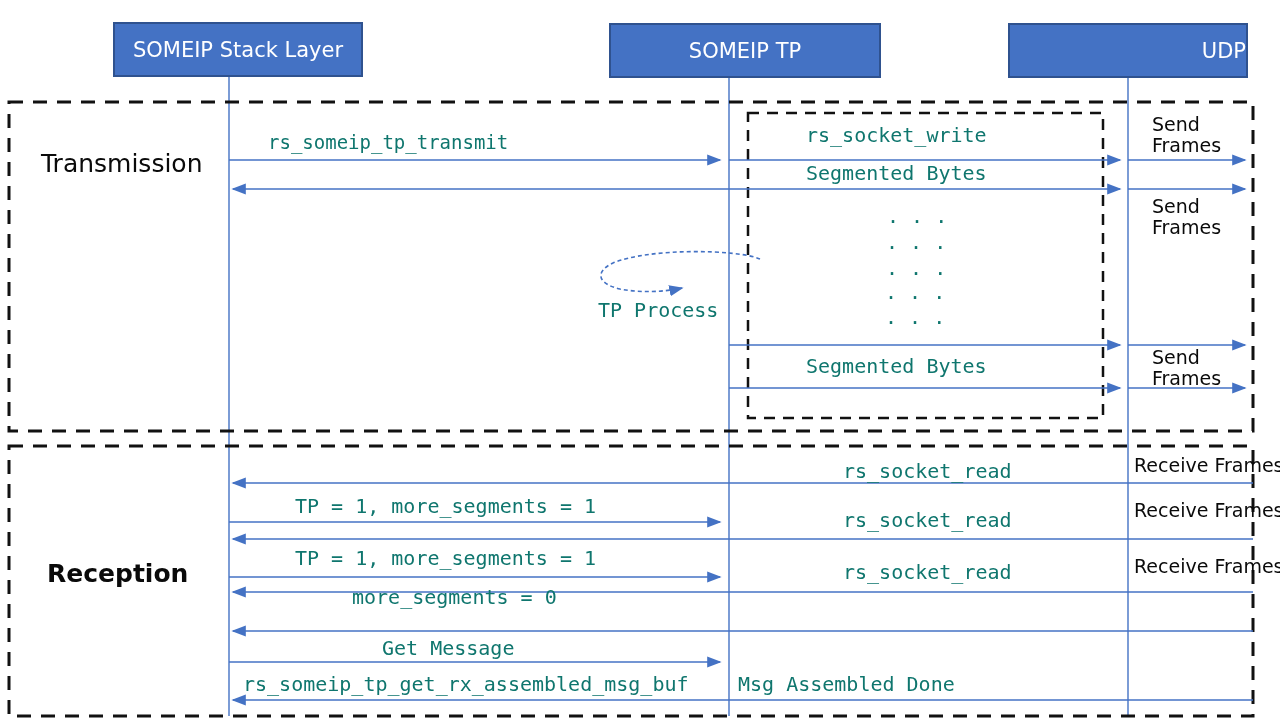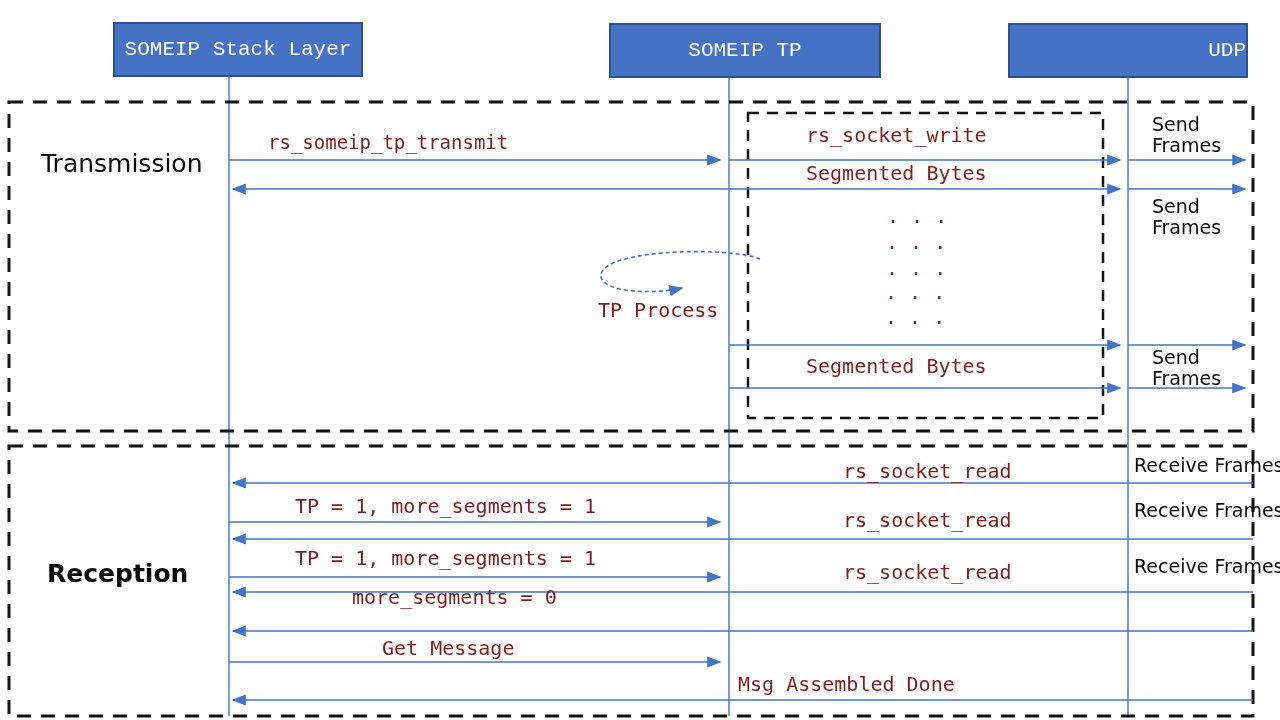--- a/index.html
+++ b/index.html
@@ -1,28 +1,28 @@
 <!DOCTYPE html>
 <html><head>
 <meta charset="utf-8">
 <style>
   html,body{margin:0;padding:0;background:#ffffff;}
   .stage{position:relative;width:1280px;height:720px;overflow:hidden;background:#fff;
          font-family:"DejaVu Sans",sans-serif;}
   .stage svg{position:absolute;left:0;top:0;}
-  .lbl{position:absolute;color:#7f1d1d;white-space:nowrap;}
+  .lbl{position:absolute;color:#0f766e;white-space:nowrap;}
   .mono{font-family:"DejaVu Sans Mono",monospace;font-size:20px;}
   .mono-s{font-family:"DejaVu Sans Mono",monospace;font-size:19px;}
   .sans{font-family:"DejaVu Sans",sans-serif;}
   .frame-lbl{font-size:25px;color:#0a0a0a;}
   .side-lbl{font-size:19px;line-height:21px;color:#0a0a0a;}
   .wrap{white-space:normal;width:78px;}
   .actor{position:absolute;height:55px;background:#4472C4;border:2px solid #2F528F;
          display:flex;align-items:center;justify-content:center;
-         color:#ffffff;font-size:21px;box-sizing:border-box;font-family:Liberation Mono, monospace;}
+         color:#ffffff;font-size:21px;box-sizing:border-box;}
 </style>
 </head>
 <body>
 
 <div class="stage">
 
   <svg width="1280" height="720" viewBox="0 0 1280 720">
     <defs>
       <marker id="arr" markerWidth="9" markerHeight="7" refX="8" refY="3.5" orient="auto">
         <path d="M0,0 L9,3.5 L0,7 Z" fill="#4472C4"></path>
@@ -102,15 +102,16 @@
   <div class="lbl mono" style="left:843px;top:560px;">rs_socket_read</div>
 
   <div class="lbl sans side-lbl" style="left:1134px;top:455px;">Receive Frames</div>
   <div class="lbl sans side-lbl" style="left:1134px;top:500px;">Receive Frames</div>
   <div class="lbl sans side-lbl" style="left:1134px;top:556px;">Receive Frames</div>
 
   <div class="lbl mono" style="left:295px;top:494px;">TP = 1, more_segments = 1</div>
   <div class="lbl mono" style="left:295px;top:546px;">TP = 1, more_segments = 1</div>
   <div class="lbl mono" style="left:352px;top:585px;">more_segments = 0</div>
   <div class="lbl mono" style="left:382px;top:636px;">Get Message</div>
+  <div class="lbl mono" style="left:243px;top:672px;">rs_someip_tp_get_rx_assembled_msg_buf</div>
   <div class="lbl mono" style="left:738px;top:672px;">Msg Assembled Done</div>
 
 </div>
 
 </body></html>

